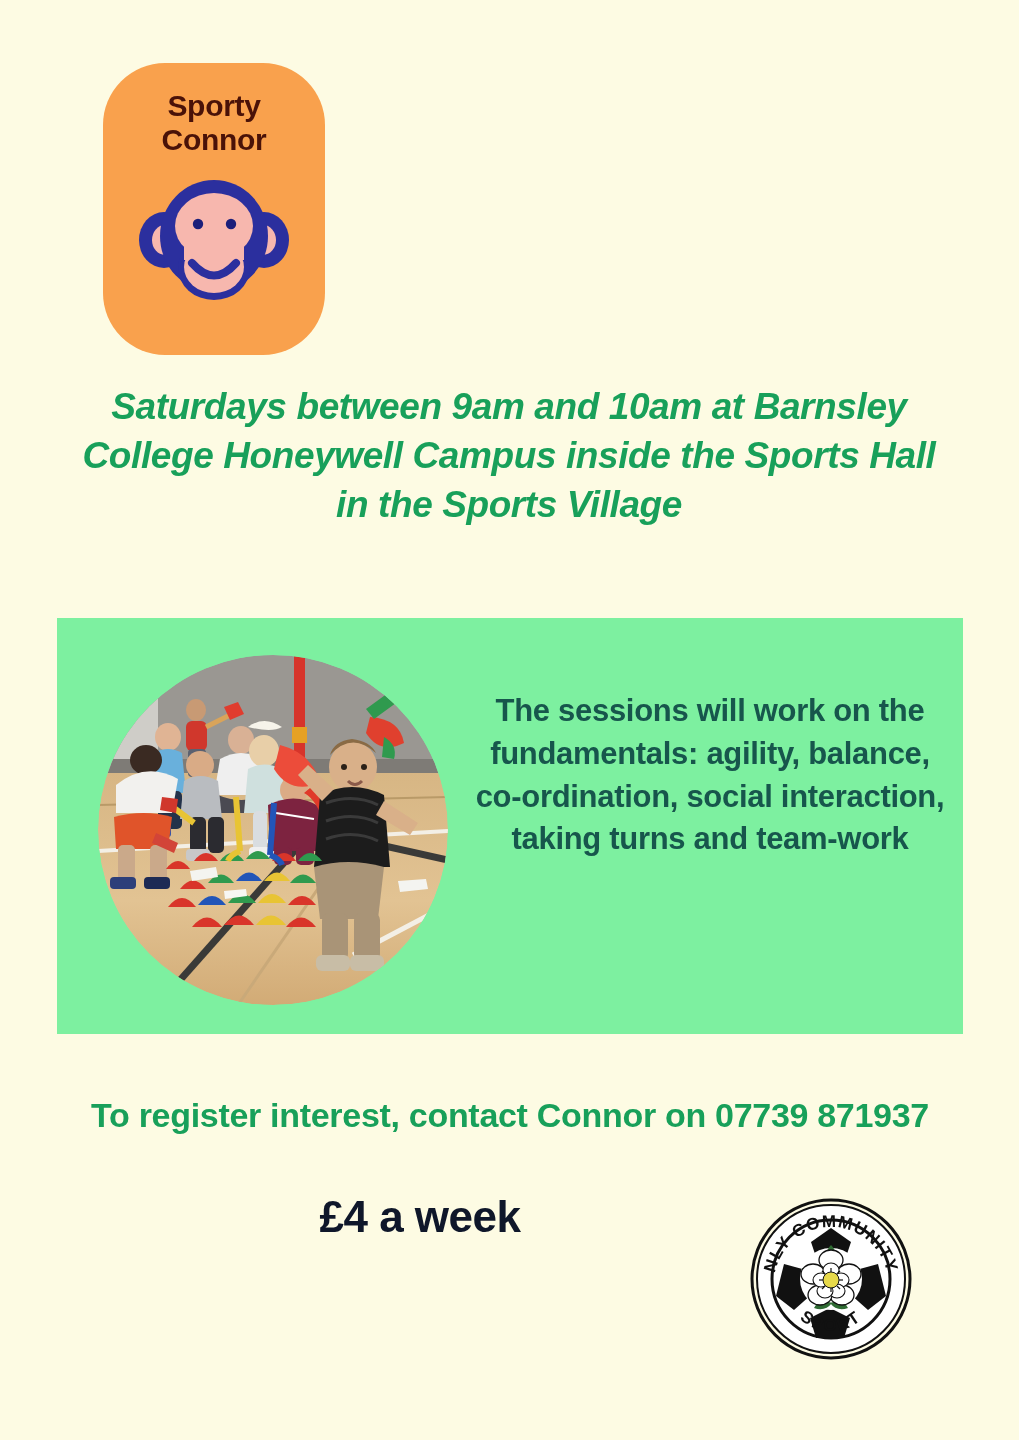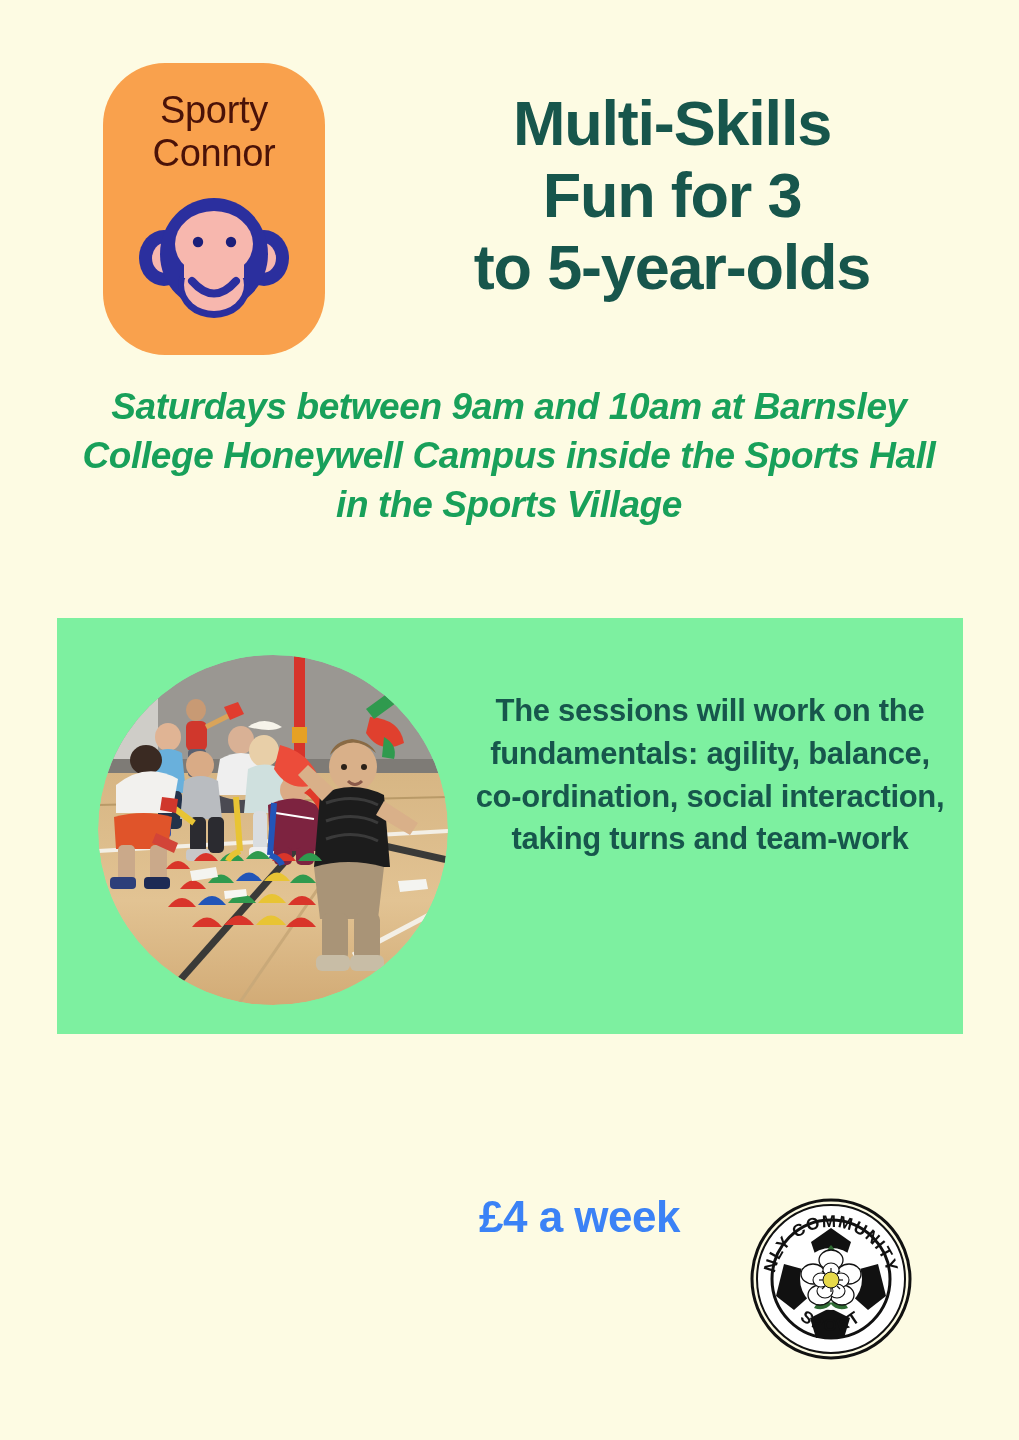--- a/index.html
+++ b/index.html
@@ -35,22 +35,22 @@
     border-radius: 62px;
     display: flex;
     flex-direction: column;
     align-items: center;
     justify-content: flex-start;
     padding-top: 26px;
     box-sizing: border-box;
   }
   .brand-name {
     color: #4a1208;
-    font-weight: normal;
-    font-size: 38px;
+    font-weight: bold;
+    font-size: 30px;
     line-height: 1.12;
     text-align: center;
     letter-spacing: -0.3px;
   }
   .monkey-wrap {
     margin-top: 12px;
     width: 152px;
     height: 150px;
   }
 
@@ -126,22 +126,22 @@
     font-weight: bold;
     font-size: 34px;
     line-height: 1.36;
     letter-spacing: -0.3px;
   }
   .price-line {
     position: absolute;
     left: 160px;
     top: 1192px;
     width: 520px;
-    text-align: right;
-    color: #3b82f6;
+    text-align: center;
+    color: #0f172a;
     font-weight: bold;
     font-size: 44px;
     letter-spacing: -0.5px;
   }
 
   
   .nly-logo {
     position: absolute;
     left: 750px;
     top: 1198px;
@@ -180,25 +180,20 @@
         <rect x="46" y="62" width="60" height="30" fill="#f7b7ae"></rect>
 
         <circle cx="60" cy="56" r="5.2" fill="#1b1f7a"></circle>
         <circle cx="93" cy="56" r="5.2" fill="#1b1f7a"></circle>
 
         <path d="M54 95 Q76 120 98 95" stroke="#2b2f9e" stroke-width="8" fill="none" stroke-linecap="round"></path>
       </svg>
     </div>
   </div>
 
-  <div class="title-block">
-    <span class="tline">Multi-Skills</span>
-    <span class="tline">Fun for 3</span>
-    <span class="tline">to 5-year-olds</span>
-  </div>
 
   <div class="subheading">Saturdays between 9am and 10am at Barnsley College Honeywell Campus inside the Sports Hall in the Sports Village</div>
 
   <div class="info-panel">
 
     <div class="photo-circle">
       <svg class="ph-svg" viewBox="0 0 350 350" xmlns="http://www.w3.org/2000/svg">
         <defs>
           <clipPath id="circ">
               <circle cx="175" cy="175" r="175"></circle>
@@ -329,20 +324,21 @@
           <path d="M92 216 l26 -4 2 10 -26 4z" fill="#f4f4f0"></path>
           <path d="M300 226 l28 -2 2 10 -28 3z" fill="#f4f4f0"></path>
           <path d="M126 236 l22 -2 1 7 -22 3z" fill="#f7f7f3"></path>
         </g>
       </svg>
     </div>
 
     <div class="info-text">The sessions will work on the fundamentals: agility, balance, co-ordination, social interaction, taking turns and team-work</div>
   </div>
 
+  <div class="contact-line">To register interest, contact Connor on 07739 871937</div>
 
   <div class="price-line">£4 a week</div>
 
   <div class="nly-logo">
     <svg viewBox="0 0 162 162" xmlns="http://www.w3.org/2000/svg">
       <defs>
         <path id="arcTop" d="M 24 86 A 57 57 0 0 1 138 86" fill="none"></path>
         <path id="arcBot" d="M 34 86 A 47 47 0 0 0 128 86" fill="none"></path>
       </defs>
 

